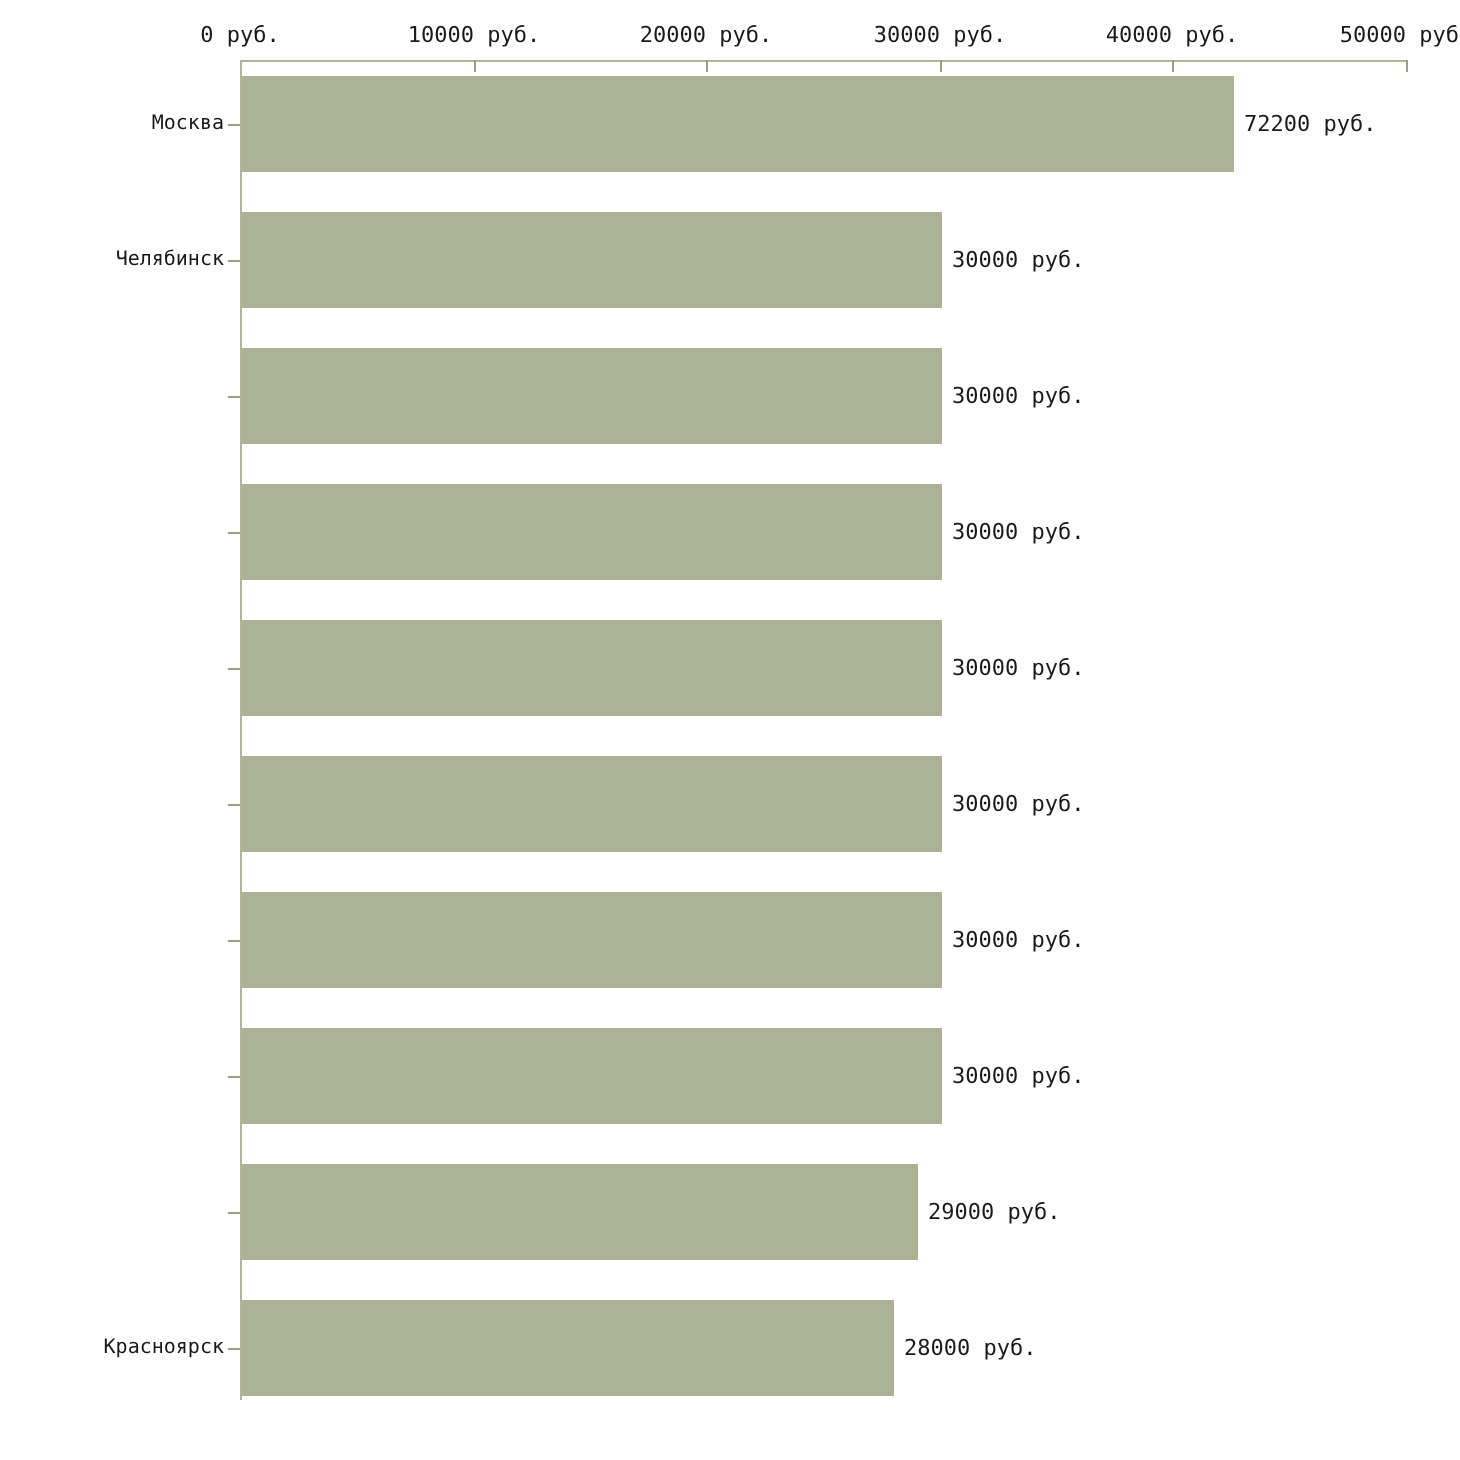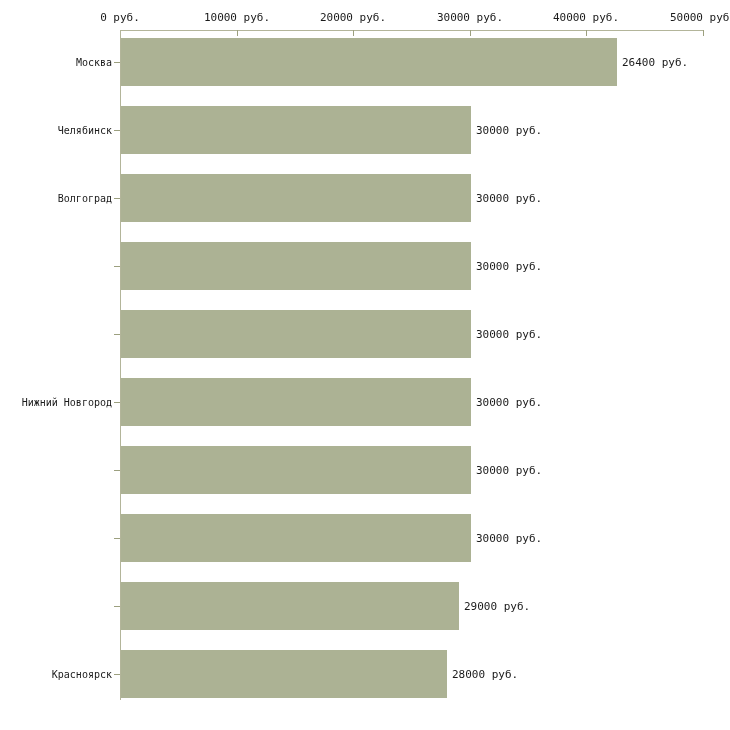--- a/index.html
+++ b/index.html
@@ -152,48 +152,42 @@
         <div class="y-tick" style="top: 606px;"></div>
         <div class="y-tick" style="top: 674px;"></div>
       </div>
 
     <div id="bars">
         <div class="bar-row" style="top: 38px;">
           <div class="cat-label-wrap">
             <div class="cat-label">Москва</div>
           </div>
           <div class="bar" title="Москва: 42500 руб." style="width: 496px; background: rgb(172, 178, 148);"></div>
-          <div class="bar-value" style="left: 622px;">26400 руб.</div>
+          <div class="bar-value" style="left: 622px;">72200 руб.</div>
         </div>
         <div class="bar-row" style="top: 106px;">
           <div class="cat-label-wrap">
             <div class="cat-label">Челябинск</div>
           </div>
           <div class="bar" title="Челябинск: 30000 руб." style="width: 350px; background: rgb(172, 178, 148);"></div>
           <div class="bar-value" style="left: 476px;">30000 руб.</div>
         </div>
         <div class="bar-row" style="top: 174px;">
-          <div class="cat-label-wrap">
-            <div class="cat-label">Волгоград</div>
-          </div>
           <div class="bar" title="Волгоград: 30000 руб." style="width: 350px; background: rgb(172, 178, 148);"></div>
           <div class="bar-value" style="left: 476px;">30000 руб.</div>
         </div>
         <div class="bar-row" style="top: 242px;">
           <div class="bar" title="Ростов-На-Дону: 30000 руб." style="width: 350px; background: rgb(172, 178, 148);"></div>
           <div class="bar-value" style="left: 476px;">30000 руб.</div>
         </div>
         <div class="bar-row" style="top: 310px;">
           <div class="bar" title="Самара: 30000 руб." style="width: 350px; background: rgb(172, 178, 148);"></div>
           <div class="bar-value" style="left: 476px;">30000 руб.</div>
         </div>
         <div class="bar-row" style="top: 378px;">
-          <div class="cat-label-wrap">
-            <div class="cat-label">Нижний Новгород</div>
-          </div>
           <div class="bar" title="Нижний Новгород: 30000 руб." style="width: 350px; background: rgb(172, 178, 148);"></div>
           <div class="bar-value" style="left: 476px;">30000 руб.</div>
         </div>
         <div class="bar-row" style="top: 446px;">
           <div class="bar" title="Новосибирск: 30000 руб." style="width: 350px; background: rgb(172, 178, 148);"></div>
           <div class="bar-value" style="left: 476px;">30000 руб.</div>
         </div>
         <div class="bar-row" style="top: 514px;">
           <div class="bar" title="Екатеринбург: 30000 руб." style="width: 350px; background: rgb(172, 178, 148);"></div>
           <div class="bar-value" style="left: 476px;">30000 руб.</div>

